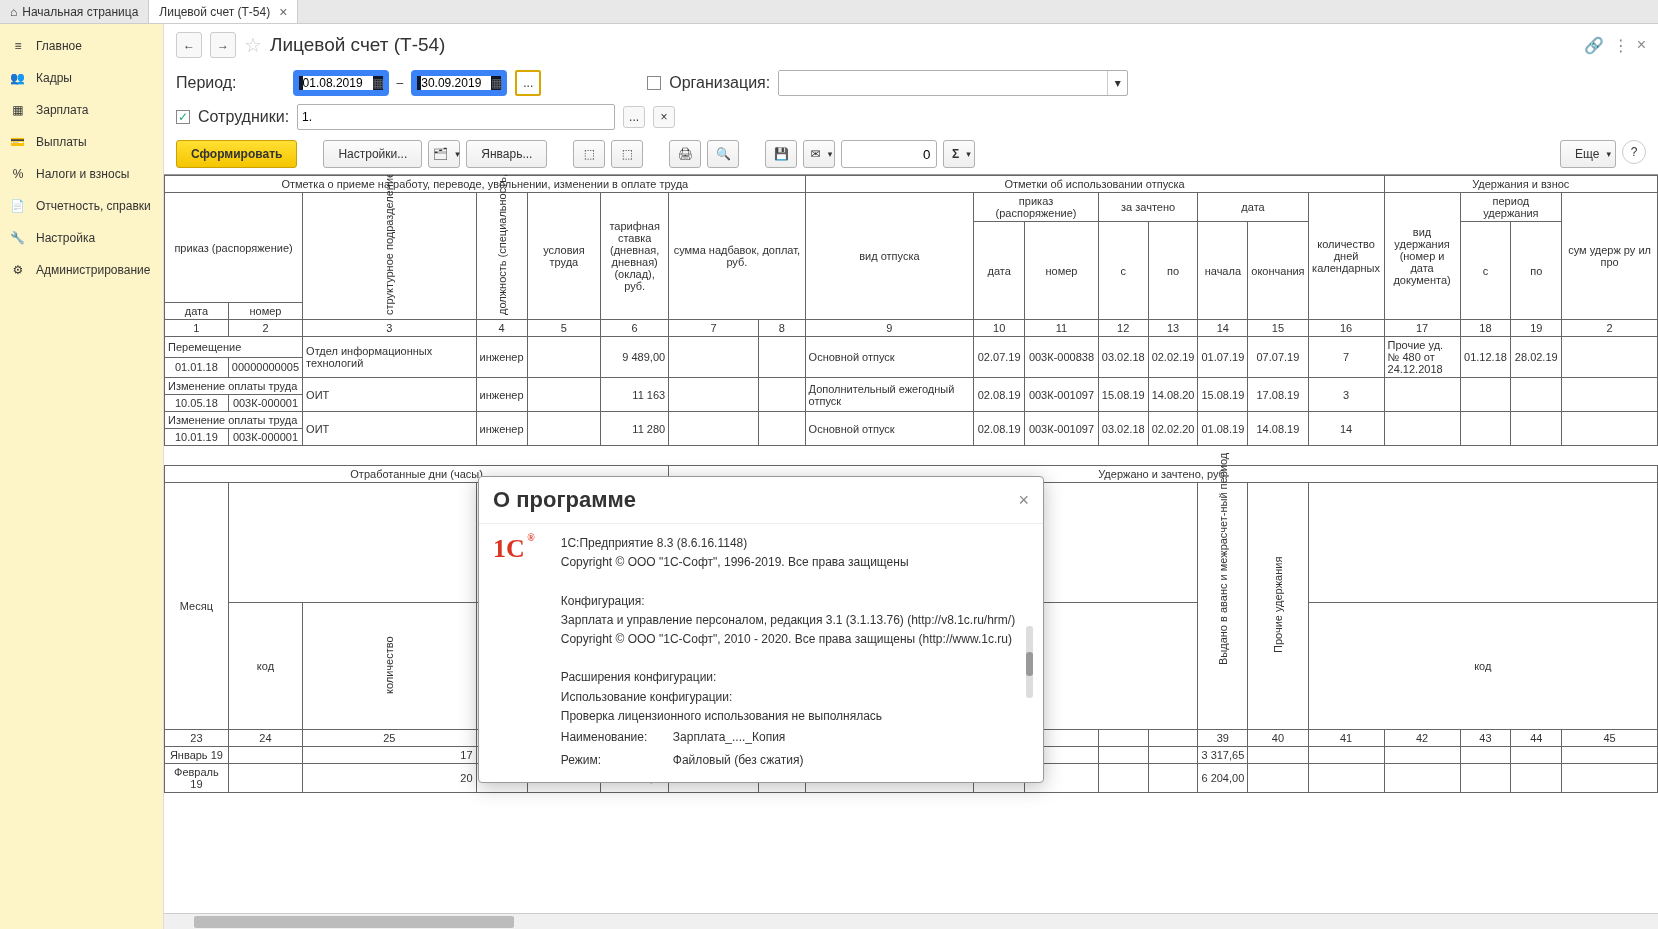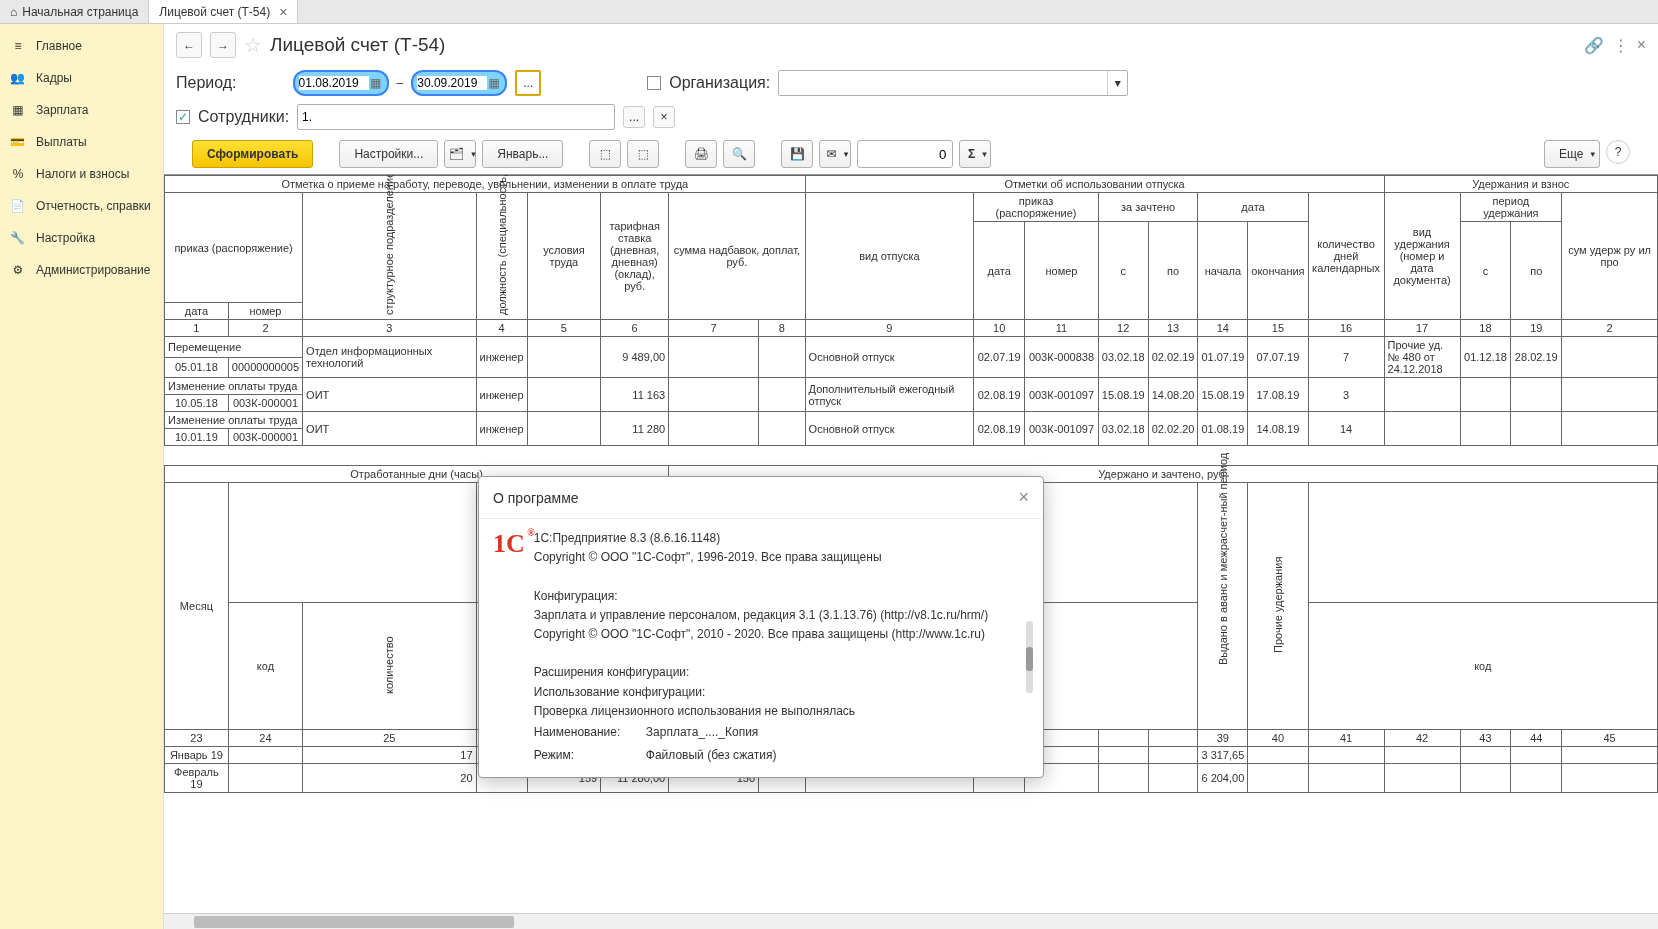--- a/index.html
+++ b/index.html
@@ -13,52 +13,52 @@
 .side-item{display:flex;align-items:center;padding:8px 10px;gap:10px;cursor:pointer;color:#333}
 .side-icon{width:16px;height:16px;display:flex;align-items:center;justify-content:center}
 .content{flex:1;display:flex;flex-direction:column;overflow:hidden}
 .hdr{display:flex;align-items:center;padding:8px 12px;gap:8px}
 .navbtn{width:26px;height:26px;border:1px solid #ccc;border-radius:3px;background:#f8f8f8;display:flex;align-items:center;justify-content:center;cursor:pointer}
 .hdr h1{font-size:19px;font-weight:normal}
 .star{font-size:20px;color:#ccc;cursor:pointer}
 .hdr-right{margin-left:auto;display:flex;gap:8px}
 .filters{padding:4px 12px;display:flex;align-items:center;gap:8px}
 .lbl{font-size:16px}
-.dateinp{width:96px;height:26px;border:2px solid #3b82f6;border-radius:12px;padding:0 4px;background:#7dd3fc;display:flex;align-items:center}
+.dateinp{width:96px;height:26px;border:6px solid #3b82f6;border-radius:4px;padding:0 4px;background:#0f172a;display:flex;align-items:center}
 .dateinp input{border:none;width:70px;outline:none;font-size:12px}
 .calbtn{width:18px;height:18px;display:flex;align-items:center;justify-content:center;cursor:pointer;color:#666}
 .dots{width:26px;height:26px;border:2px solid #d9a800;border-radius:2px;background:#fff;display:flex;align-items:center;justify-content:center;cursor:pointer}
 .cb{width:14px;height:14px;border:1px solid #888}
 .cb.checked::after{content:"✓";color:#2a7;font-size:12px;line-height:12px;display:block;text-align:center}
 .txtinp{height:26px;border:1px solid #b0b0b0;border-radius:2px;padding:0 4px;background:#fff;display:flex;align-items:center}
 .txtinp input{border:none;outline:none;font-size:12px;width:100%}
 .sel{height:26px;border:1px solid #b0b0b0;border-radius:2px;display:flex;background:#fff}
 .sel input{border:none;flex:1;padding:0 6px;outline:none}
 .sel .drop{width:20px;border-left:1px solid #ccc;display:flex;align-items:center;justify-content:center;cursor:pointer}
-.tbar{padding:6px 28px;display:flex;align-items:center;gap:6px}
+.tbar{padding:6px 12px;display:flex;align-items:center;gap:6px}
 .btn{height:28px;padding:0 14px;border:1px solid #b0b0b0;border-radius:3px;background:linear-gradient(#fcfcfc,#eee);cursor:pointer;display:flex;align-items:center;gap:4px;font-size:12px}
 .btn.yellow{background:linear-gradient(#ffe033,#f5c500);border-color:#c9a200;font-weight:bold}
 .btn.icon{padding:0 8px;width:32px;justify-content:center}
 .btn.split{padding-right:4px}
 .btn .caret{font-size:9px;margin-left:3px}
 .numfield{height:28px;border:1px solid #b0b0b0;border-radius:3px;width:96px;text-align:right;padding:0 6px;background:#fff}
 .ques{width:24px;height:24px;border:1px solid #ccc;border-radius:50%;display:flex;align-items:center;justify-content:center;margin-left:6px;cursor:pointer}
 .report{flex:1;overflow:auto;border-top:1px solid #999;position:relative}
 .rep-inner{min-width:1480px}
 table{border-collapse:collapse}
 td,th{border:1px solid #666;font-size:11px;padding:2px 3px;text-align:center;vertical-align:middle}
 .vtext{writing-mode:vertical-rl;transform:rotate(180deg);white-space:nowrap;height:120px;display:inline-block}
 .secrow td{background:#fff}
 .left{text-align:left}
 .right{text-align:right}
 .modal{position:absolute;left:478px;top:476px;width:566px;background:#fff;border:1px solid #999;box-shadow:0 4px 20px rgba(0,0,0,0.25);border-radius:4px}
 .modal-hd{padding:10px 14px;display:flex;align-items:center;border-bottom:1px solid #eee}
-.modal-hd h2{font-size:14px;font-weight:normal}
+.modal-hd h2{font-size:22px;font-weight:bold}
 .modal-close{margin-left:auto;font-size:18px;cursor:pointer;color:#888}
-.modal-body{display:flex;padding:10px 14px;gap:9px;font-size:12px}
+.modal-body{display:flex;padding:10px 14px;gap:36px;font-size:12px}
 .logo1c{color:#d32;font-weight:bold;font-size:26px;font-family:Georgia,serif;position:relative}
 .logo1c::after{content:"®";font-size:10px;position:absolute;top:-2px;right:-10px}
 .infocol{flex:1;line-height:1.6;position:relative}
 .infocol .sb{position:absolute;right:-4px;top:92px;width:7px;height:72px;background:#ddd;border-radius:3px}
 .infocol .sb::before{content:"";position:absolute;top:26px;width:7px;height:24px;background:#999;border-radius:3px}
 .kv{display:flex;padding:2px 0}
 .kv .k{width:112px}
 .scrollbar-h{position:absolute;bottom:0;left:164px;right:0;height:16px;background:#f0f0f0;border-top:1px solid #ccc}
 .scrollbar-h .thumb{position:absolute;left:30px;width:320px;height:12px;top:2px;background:#bcbcbc;border-radius:2px}
 </style>
@@ -262,21 +262,21 @@
                 <td rowspan="2">02.02.19</td>
                 <td rowspan="2">01.07.19</td>
                 <td rowspan="2">07.07.19</td>
                 <td rowspan="2">7</td>
                 <td rowspan="2" class="left">Прочие уд. № 480 от 24.12.2018</td>
                 <td rowspan="2">01.12.18</td>
                 <td rowspan="2">28.02.19</td>
                 <td rowspan="2"></td>
         </tr>
         <tr>
-                <td>05.01.18</td>
+                <td>01.01.18</td>
                 <td>00000000005</td>
               </tr>
         <tr>
           <td colspan="2" class="left">Изменение оплаты труда</td>
                 <td rowspan="2" class="left">ОИТ</td>
                 <td rowspan="2" class="left">инженер</td>
                 <td rowspan="2"></td>
                 <td rowspan="2" class="right">11 163</td>
                 <td rowspan="2"></td>
                 <td rowspan="2"></td>

